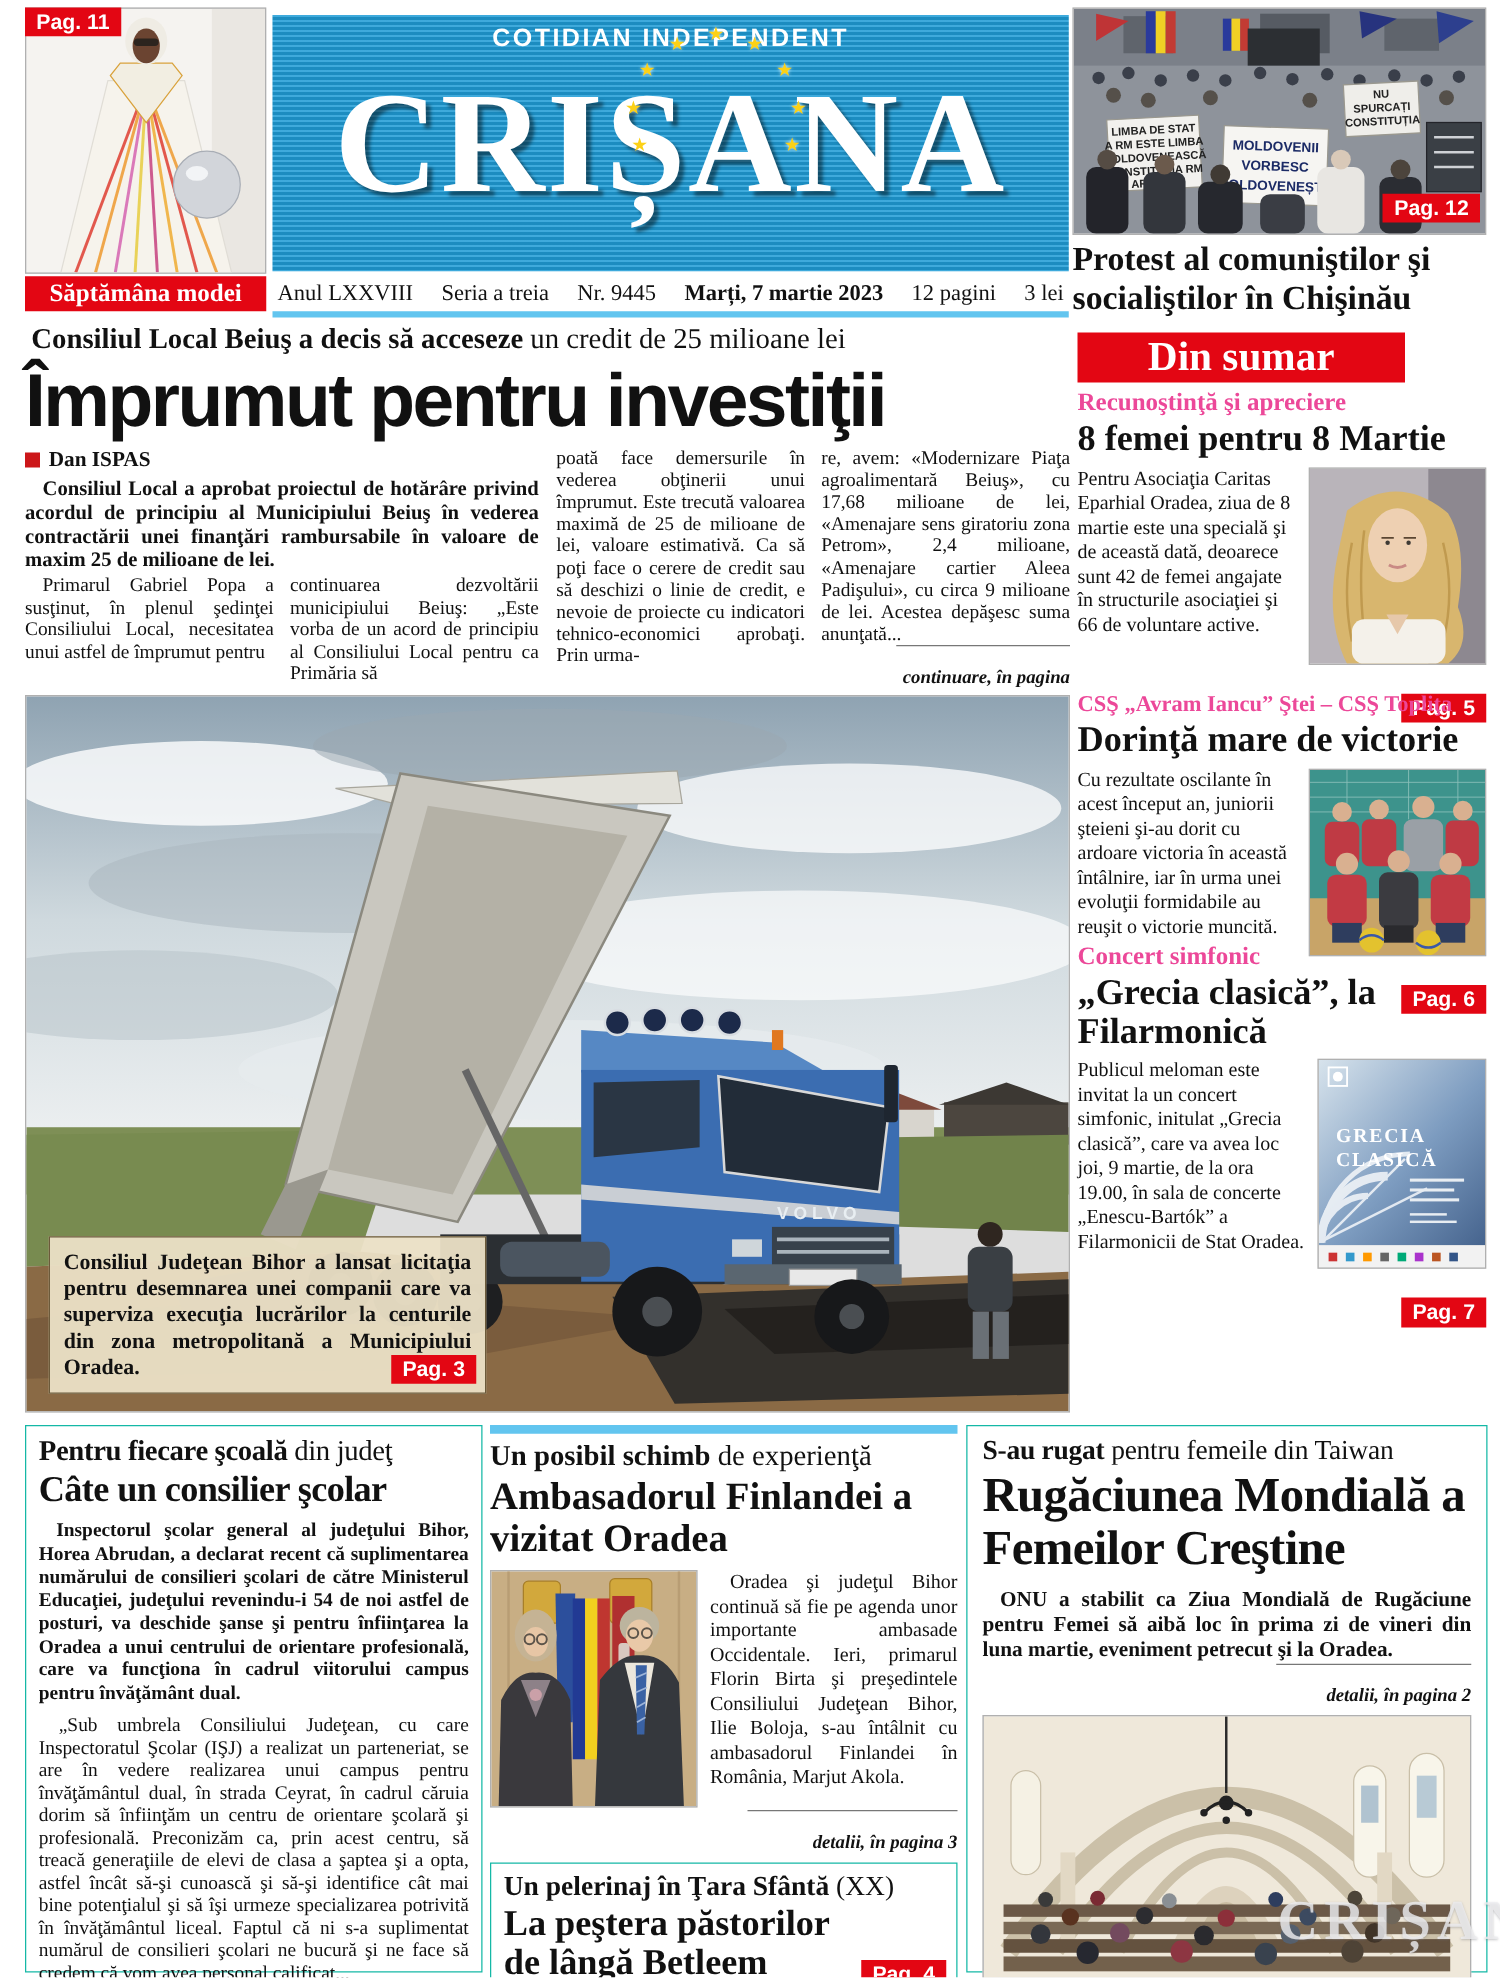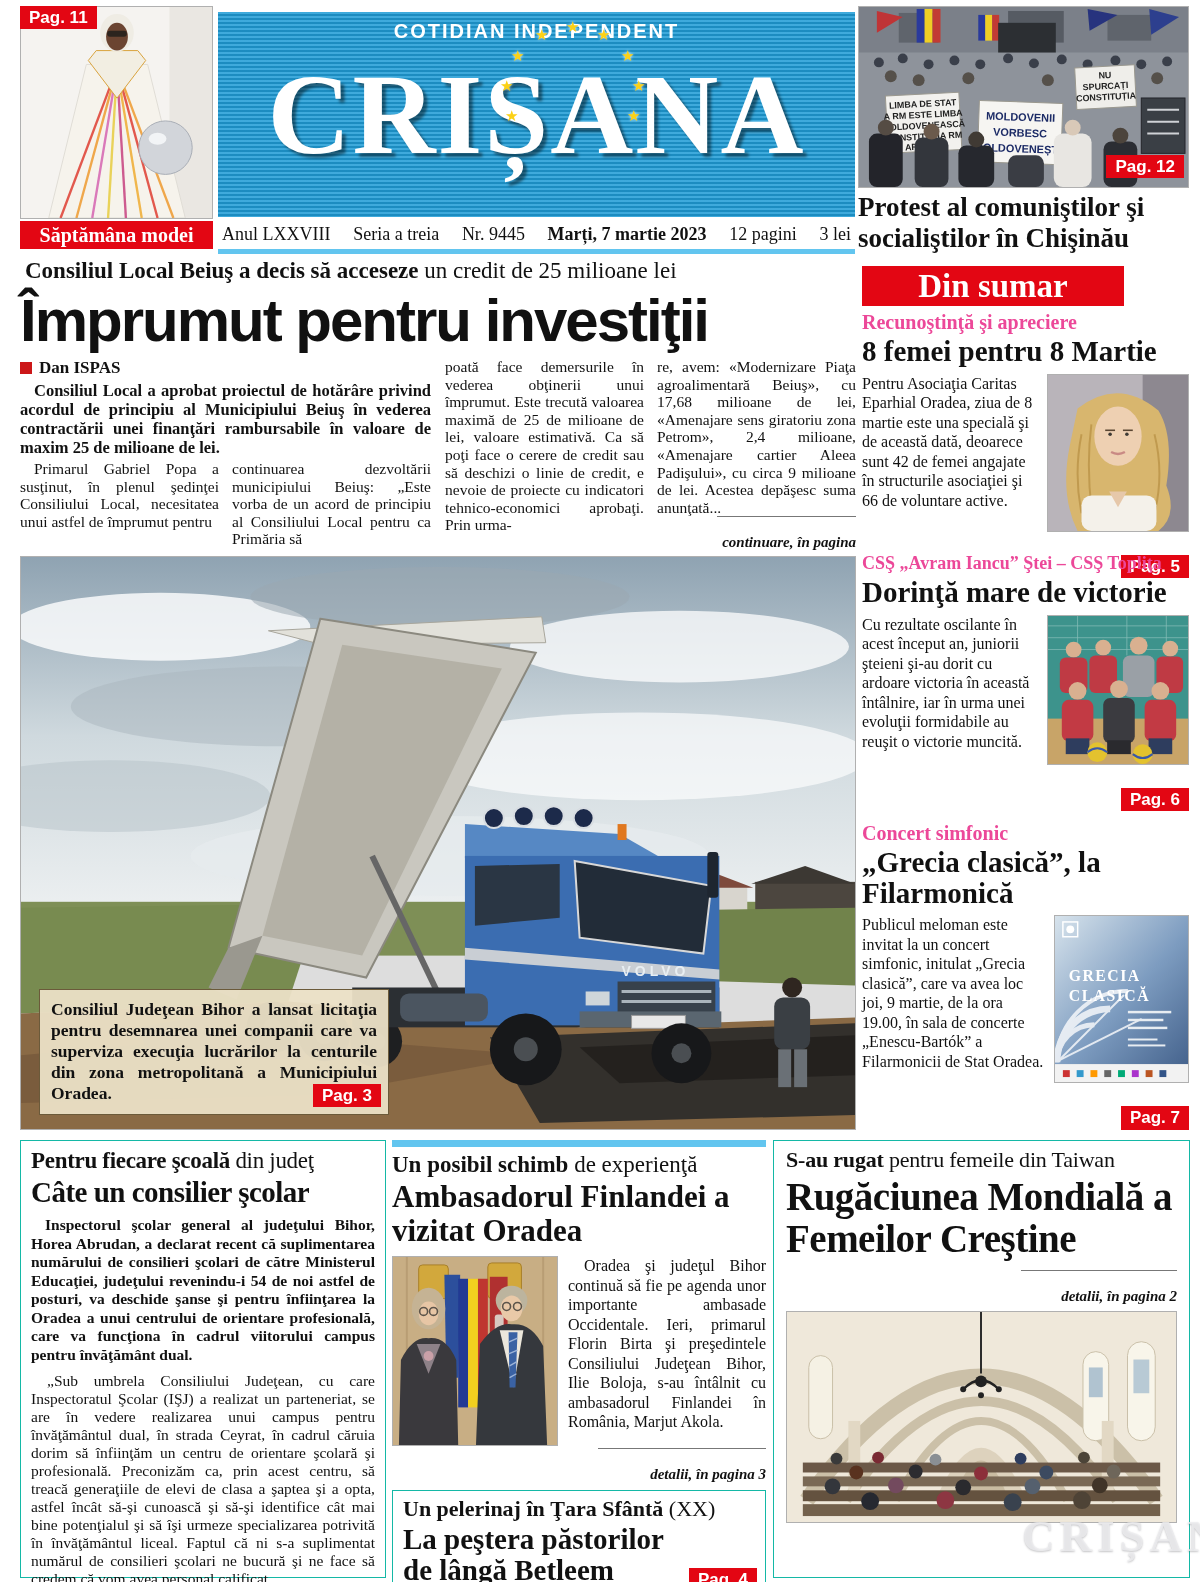--- a/index.html
+++ b/index.html
@@ -36,21 +36,21 @@
   #dateline .dl-date{font-weight:bold}
   #mast-rule{left:218px;top:249px;width:637px;height:5px;background:#62c5ef}
 
   
   #protest-photo{left:858px;top:6px;width:331px;height:182px}
   #pag12{position:absolute;right:4px;top:148px}
   #protest-head{left:858px;top:192px;width:331px;font-weight:bold;font-size:27px;line-height:1.13}
   #sumar-banner{left:862px;top:266px;width:262px;height:40px;background:#e30613;color:#fff;
       font-weight:bold;font-size:33px;text-align:center;line-height:40px}
   .sumar-item{position:absolute;left:862px;width:327px}
-  #item1{top:311px}#item2{top:554px}#item3{top:822px}
+  #item1{top:311px}#item2{top:554px}#item3{top:754px}
   .s-kicker{color:#ec4899;font-weight:bold;font-size:20px;line-height:1.1}
   #item2 .s-kicker{font-size:18px}
   .s-head{font-weight:bold;font-size:29px;line-height:1.06;margin:3px 0 7px}
   .s-row{display:flex;gap:8px}
   .s-text{flex:1;font-size:16px;line-height:19.5px}
   .s-photocol{text-align:right}
   .s-photocol .badge{margin-top:5px}
 
   #barcode-wrap{left:888px;top:1058px;width:214px;text-align:center}
   #barcode-bars{height:40px;background:
@@ -578,20 +578,21 @@
       <div id="pilgrim-head">La peştera păstorilor de lângă Betleem</div>
       <span id="pag8" class="badge">Pag. 4</span>
     </div>
   </div>
 
   <div id="prayer" class="abs box">
     <div class="kicker">
       <span class="kb">S-au rugat</span><span> pentru femeile din Taiwan</span>
     </div>
     <h2 id="prayer-head">Rugăciunea Mondială a Femeilor Creştine</h2>
+    <div id="prayer-lead" class="justify">ONU a stabilit ca Ziua Mondială de Rugăciune pentru Femei să aibă loc în prima zi de vineri din luna martie, eveniment petrecut şi la Oradea.</div>
     <div class="cont">detalii, în pagina 2</div>
     <div id="church-photo" class="photo">
       <svg width="100%" height="100%" viewBox="0 0 393 212" preserveAspectRatio="none">
         <rect width="393" height="212" fill="#efe8da"></rect>
         <g stroke="#cbc0a8" fill="none">
           <path d="M20,190 Q196,-60 373,190" stroke-width="16"></path>
           <path d="M60,190 Q196,-10 333,190" stroke-width="10"></path>
           <path d="M110,190 Q196,30 283,190" stroke-width="8"></path>
         </g>
         <path d="M150,190 Q196,84 242,190" fill="#ddd2bd"></path>

